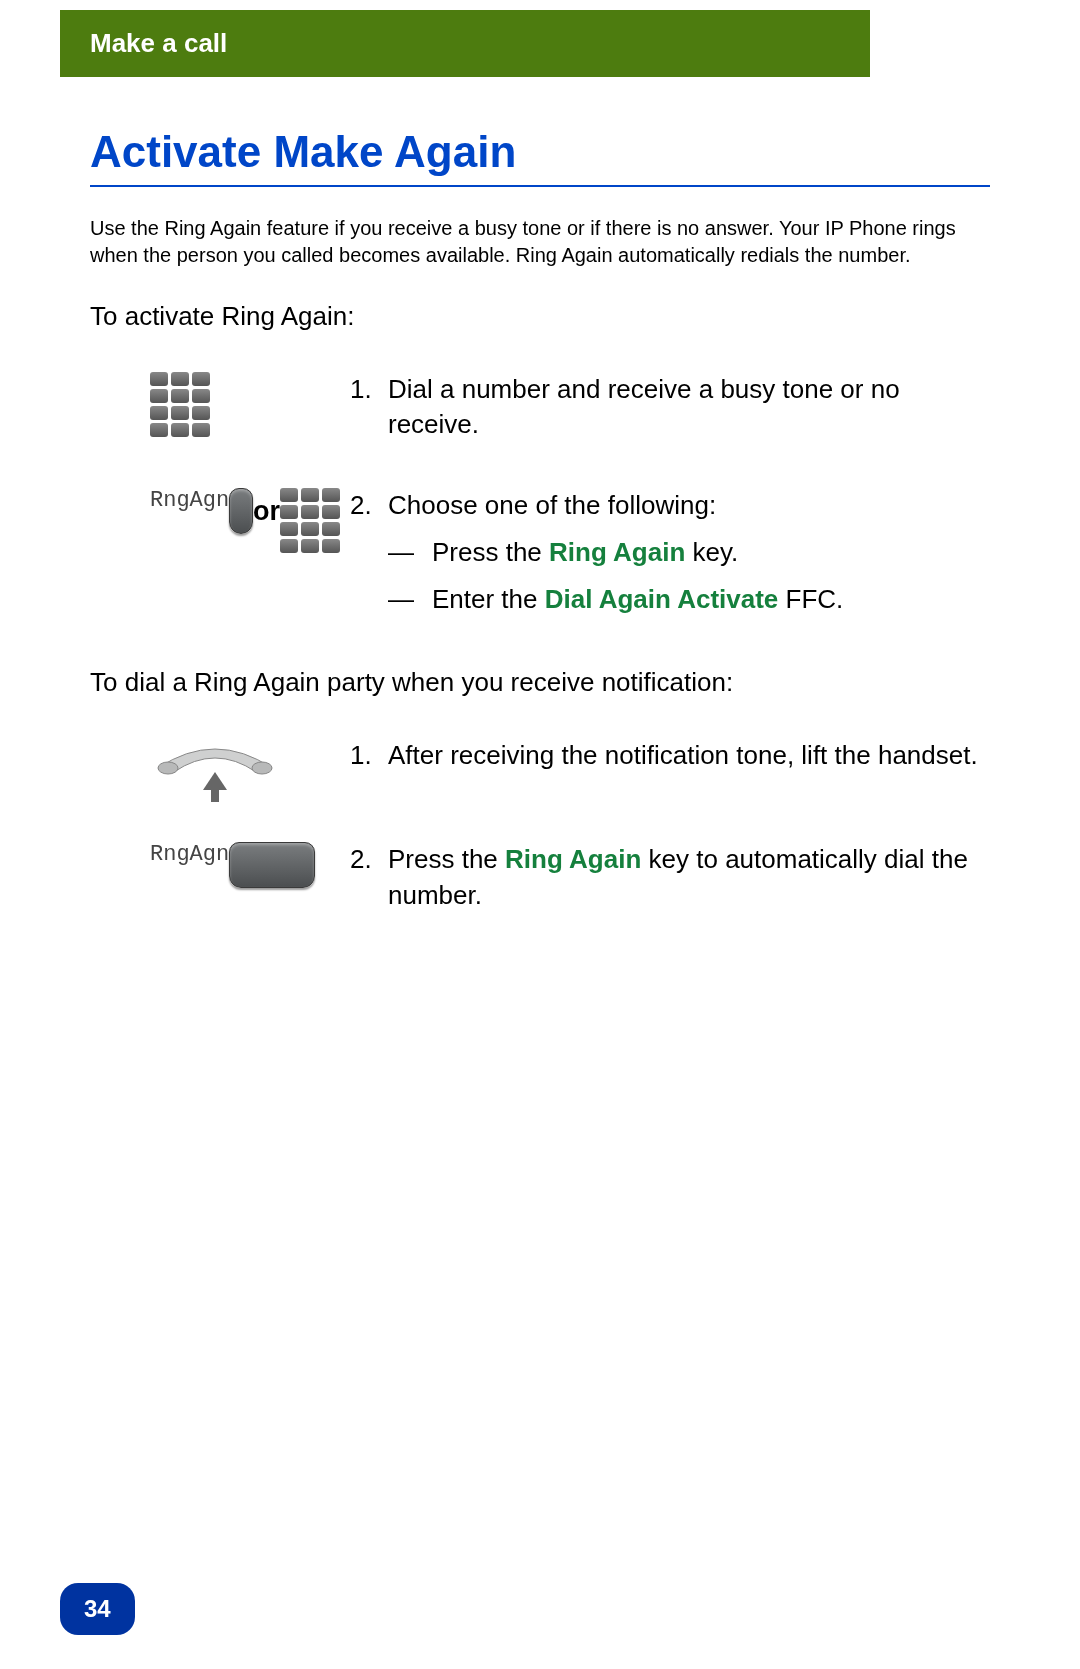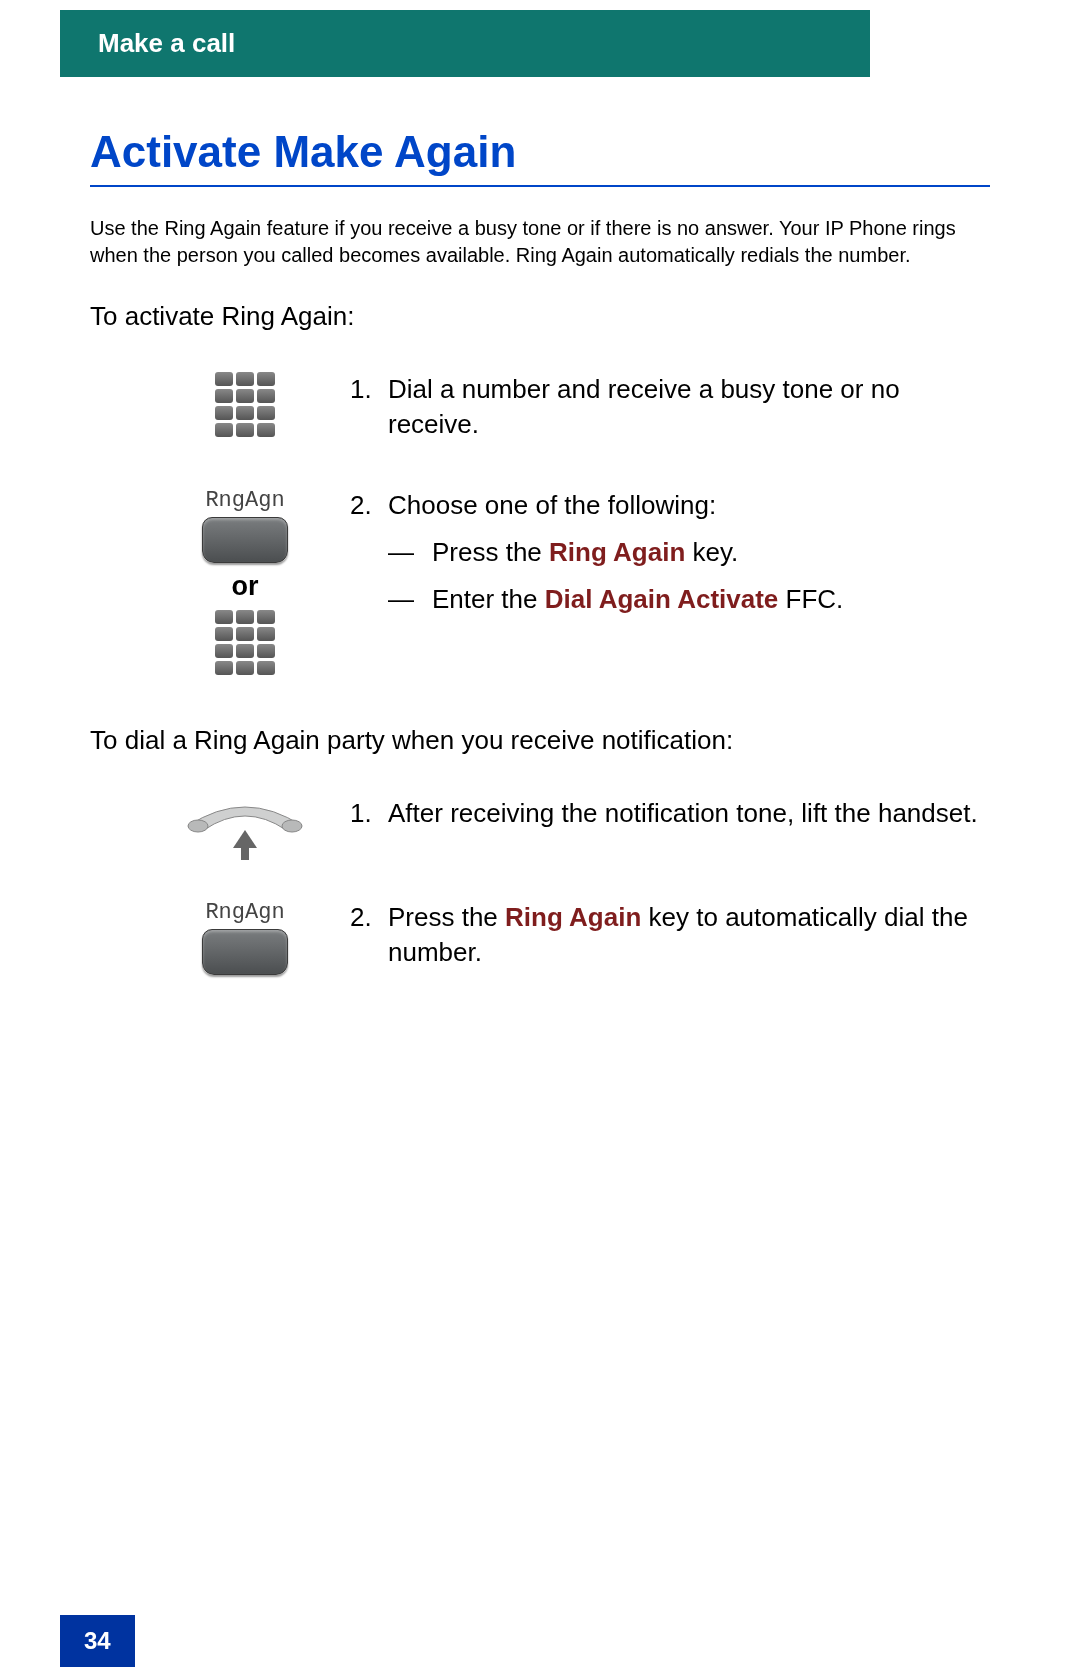--- a/index.html
+++ b/index.html
@@ -9,25 +9,25 @@
       width: 1080px;
       height: 1669px;
       position: relative;
     }
     .page {
       padding: 0 90px;
       height: 100%;
       position: relative;
     }
     .header-bar {
-      background: #0f766e;
+      background: #4d7c0f;
       color: #fff;
       font-weight: bold;
       font-size: 26px;
-      padding: 18px 30px 18px 38px;
+      padding: 18px 30px 18px 30px;
       margin-left: -30px;
       margin-right: 120px;
       margin-top: 10px;
     }
     .title {
       color: #0046c8;
       font-weight: bold;
       font-size: 44px;
       margin-top: 50px;
       padding-bottom: 8px;
@@ -45,22 +45,21 @@
       font-size: 26px;
     }
     .step-row {
       display: flex;
       align-items: flex-start;
       margin-top: 40px;
     }
     .icon-col {
       width: 250px;
       display: flex;
-      flex-direction: column;
-      align-items: center;
+      align-items: flex-start;
       padding-left: 60px;
     }
     .text-col {
       flex: 1;
       font-size: 26px;
       line-height: 1.35;
       padding-left: 10px;
     }
     .list-item {
       display: flex;
@@ -75,21 +74,21 @@
     }
     .bullet-item {
       display: flex;
       margin-top: 12px;
       margin-left: 0;
     }
     .bullet-dash {
       width: 44px;
       flex-shrink: 0;
     }
-    .blue-bold { color: #7f1d1d; font-weight: bold; }
+    .blue-bold { color: #15803d; font-weight: bold; }
     .softkey-label {
       font-family: "Courier New", monospace;
       font-size: 22px;
       color: #444;
       letter-spacing: 0;
       margin-bottom: 4px;
     }
     .or-text {
       font-weight: bold;
       font-size: 27px;
@@ -132,27 +131,28 @@
       border-bottom: 18px solid #666;
       margin-top: -4px;
     }
     .handset-stem {
       width: 8px;
       height: 12px;
       background: #666;
     }
     .footer-bar {
       position: absolute;
-      bottom: 12px;
+      bottom: 44px;
       left: 60px;
       background: #0033a0;
       color: #fff;
       font-weight: bold;
       font-size: 24px;
       padding: 12px 24px;
+      border-radius: 18px;
     }
   </style>
 </head>
 <body>
 
 <div class="page">
 
   <div class="header-bar">
     <span>Make a call</span>
   </div>

